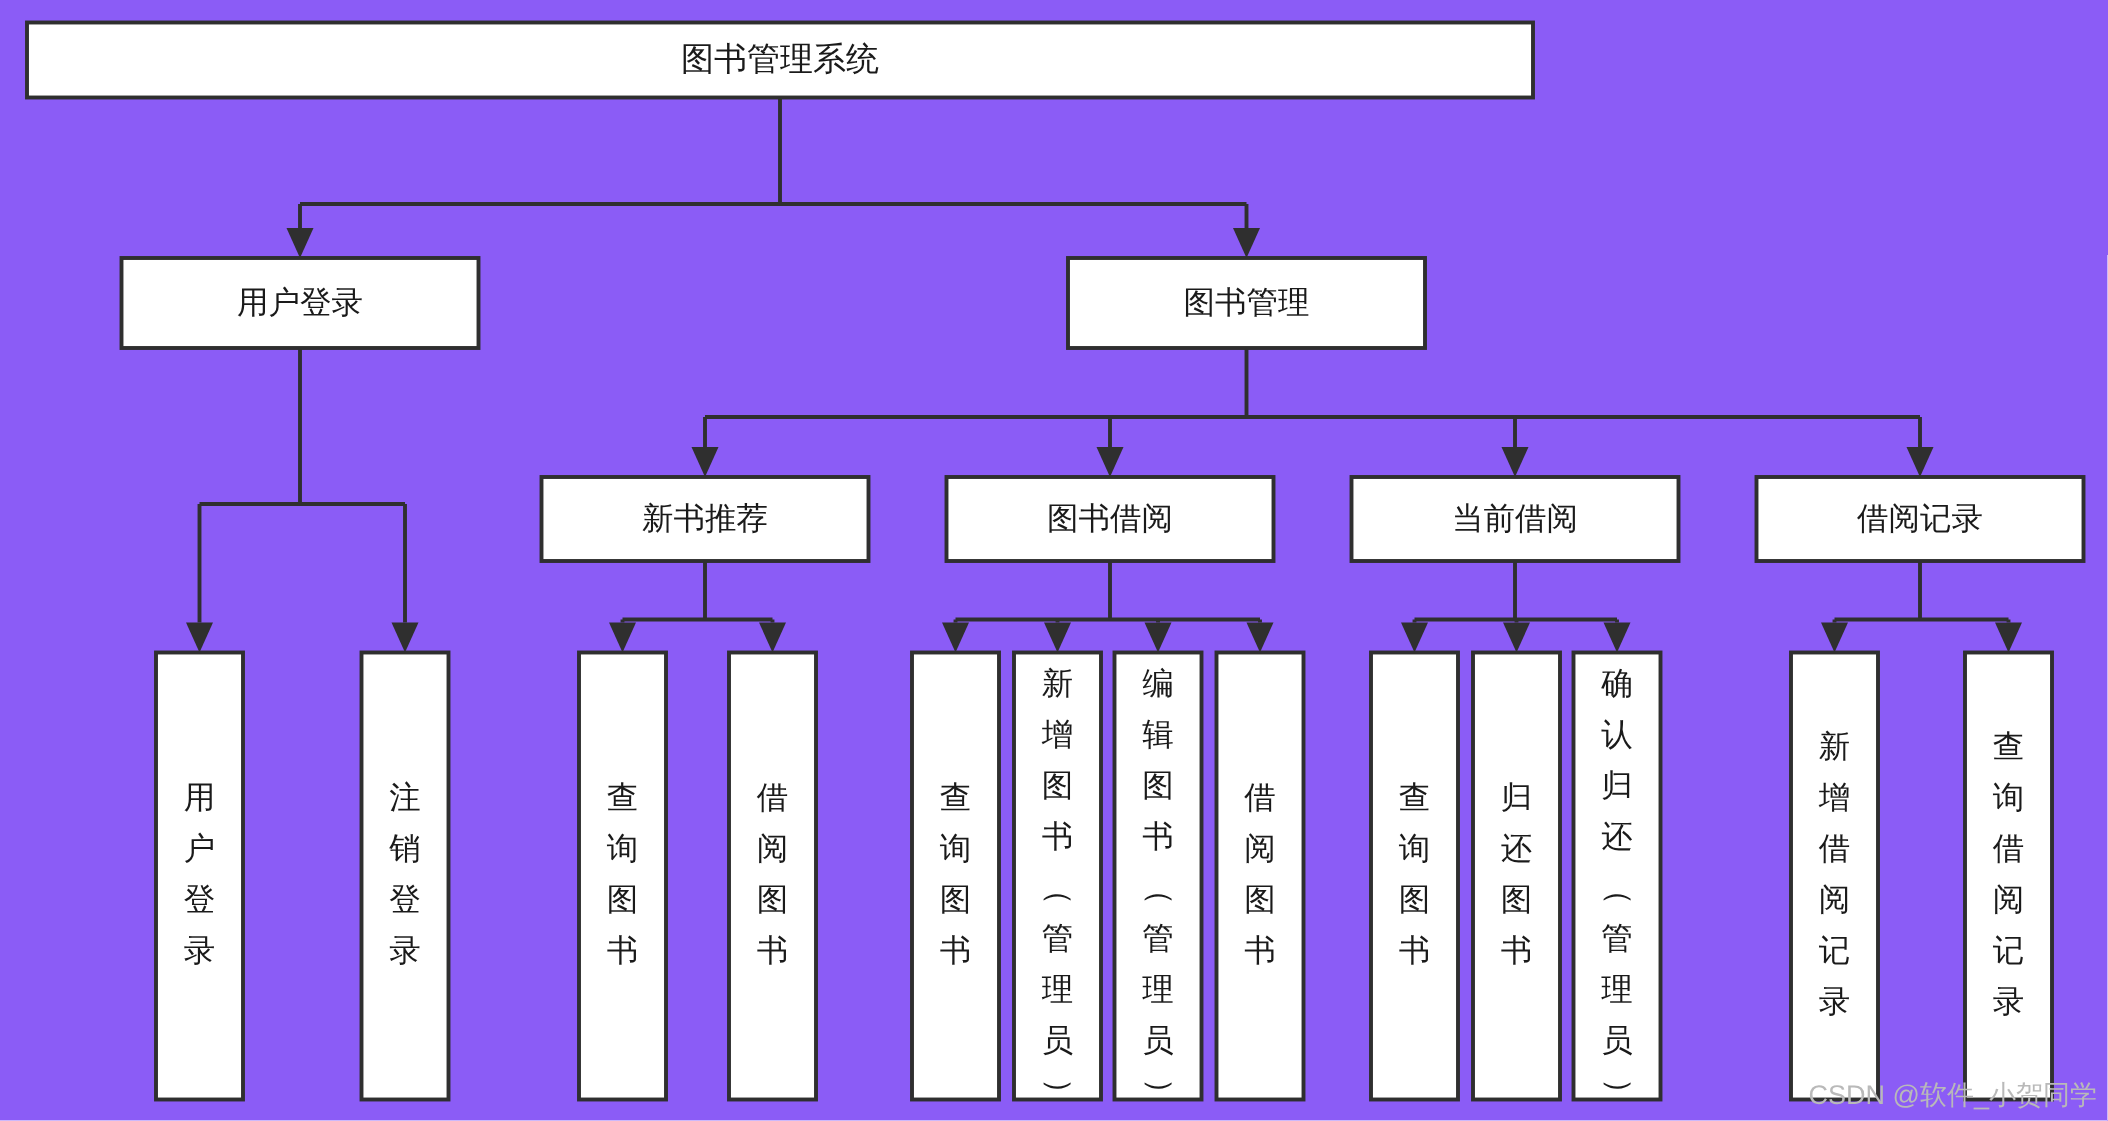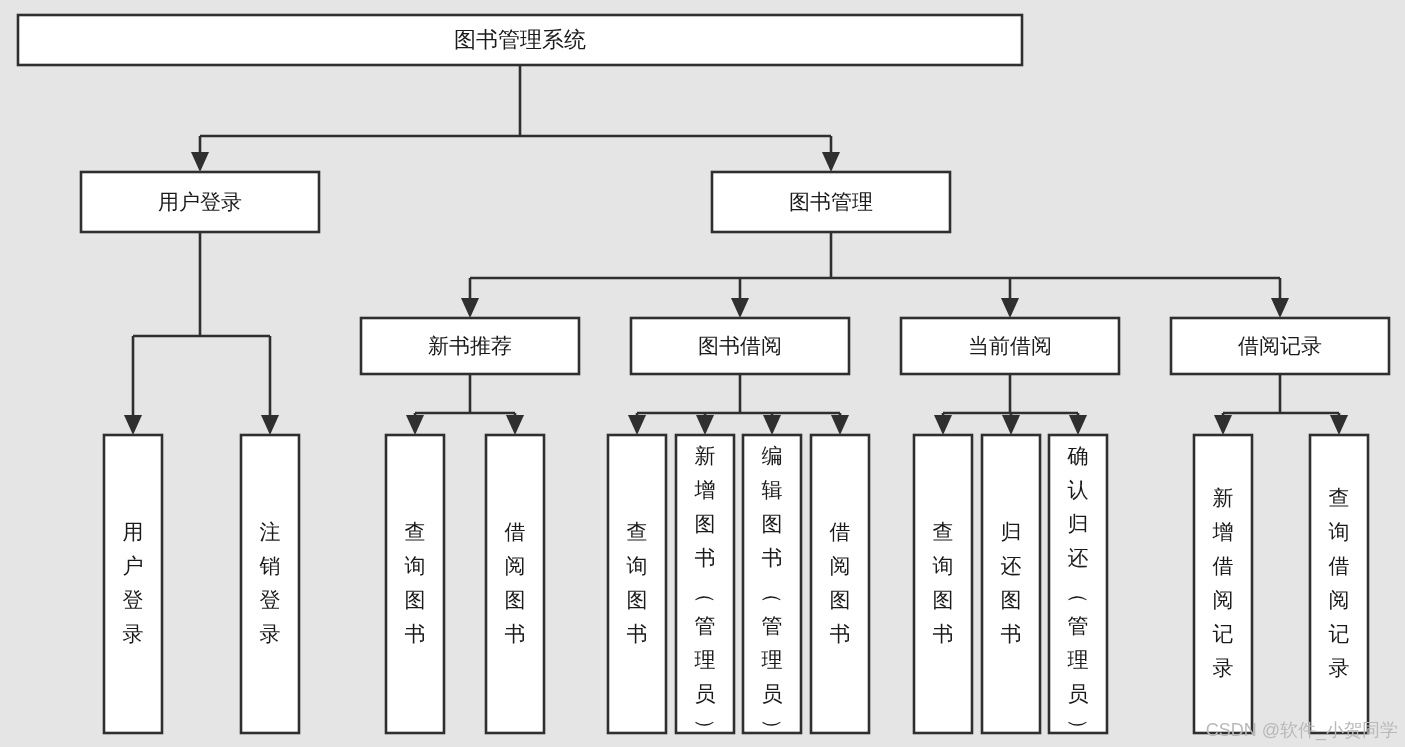--- a/index.html
+++ b/index.html
@@ -8,21 +8,21 @@
     padding: 0;
     background: #ffffff;
   }
   body {
     font-family: "Liberation Sans", "DejaVu Sans", sans-serif;
   }
   #diagram-root {
     position: relative;
     width: 1405px;
     height: 747px;
-    background: #e5e5e5;
+    background: #8b5cf6;
     overflow: hidden;
   }
   svg#flow {
     position: absolute;
     top: 0;
     left: 0;
     width: 1405px;
     height: 747px;
   }
   .node-rect {

